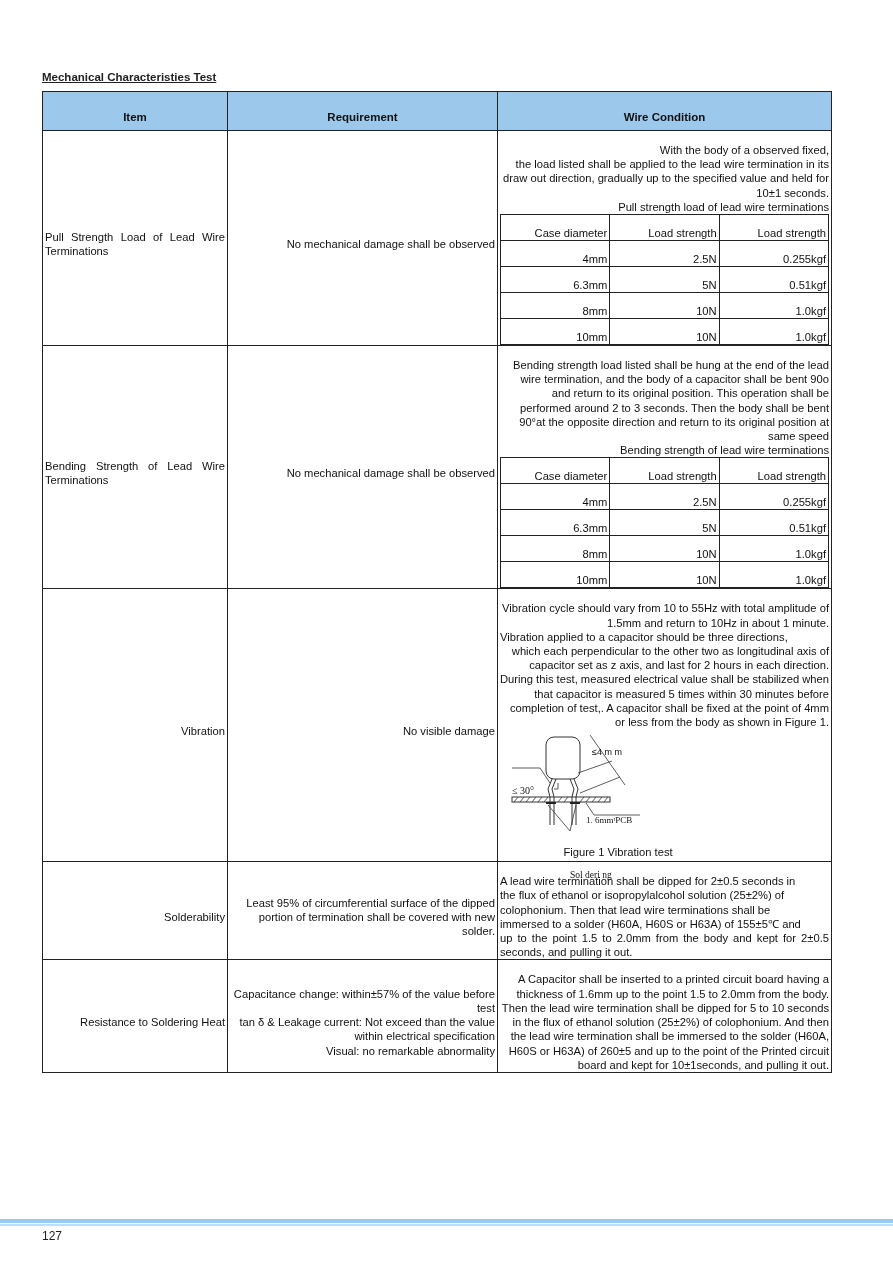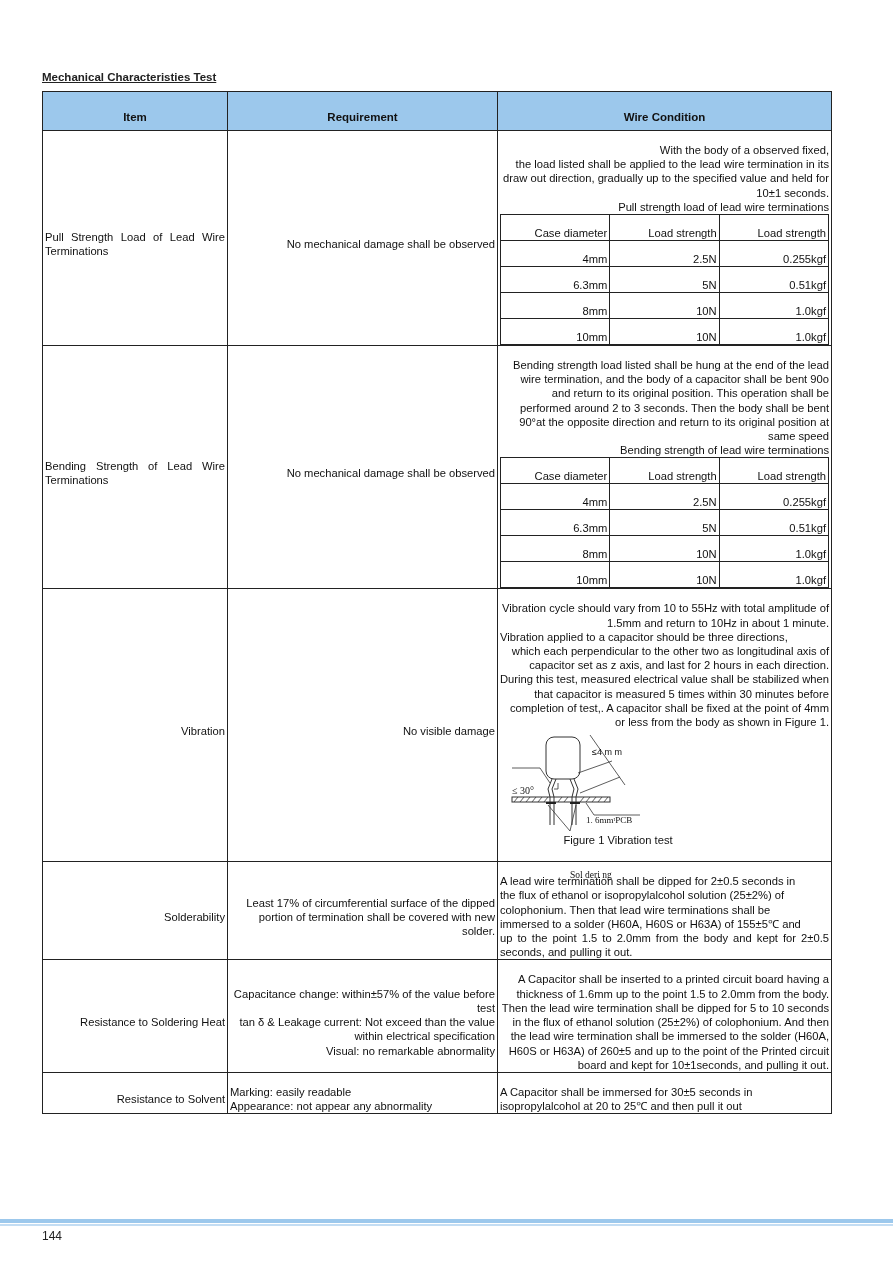--- a/index.html
+++ b/index.html
@@ -149,28 +149,28 @@
             <path d="M78 40 L112 28" fill="none" stroke="#333" stroke-width="0.8"></path>
             <path d="M80 60 L120 44" fill="none" stroke="#333" stroke-width="0.8"></path>
 
             <path d="M86 70 L94 82 L140 82" fill="none" stroke="#333" stroke-width="0.8"></path>
             <path d="M48 72 L70 98 L76 72" fill="none" stroke="#333" stroke-width="0.8"></path>
           </svg>
           <span style="position:absolute;left:12px;top:22px;font-size:10px;font-family:'Liberation Serif',serif;margin-top:29px;">≤ 30°</span>
           <span style="position:absolute;left:92px;top:12px;font-size:9px;font-family:Liberation Sans, sans-serif;">≤4 m m</span>
           <span style="position:absolute;left:86px;top:80px;font-size:9px;font-family:'Liberation Serif',serif;">1. 6mmᵗPCB</span>
           <span style="position:absolute;left:70px;top:95px;font-size:9.5px;font-family:'Liberation Serif',serif;margin-top:40px;">Sol deri ng</span>
-          <div class="fig-caption" style="position:absolute;left:0;top:100px;">Figure 1 Vibration test</div>
+          <div class="fig-caption" style="position:absolute;left:0;top:112px;">Figure 1 Vibration test</div>
         </div>
       </td>
     </tr>
 
     <tr style="height:87px">
       <td>Solderability</td>
-      <td class="req">Least 17% of circumferential surface of the dipped portion of termination shall be covered with new solder.</td>
+      <td class="req">Least 95% of circumferential surface of the dipped portion of termination shall be covered with new solder.</td>
       <td class="cond" style="text-align:left">
         <p class="para">A lead wire termination shall be dipped for 2±0.5 seconds in</p>
         <p class="para">the flux of ethanol or isopropylalcohol solution (25±2%) of</p>
         <p class="para">colophonium. Then that lead wire terminations shall be</p>
         <p class="para">immersed to a solder (H60A, H60S or H63A) of 155±5℃  and</p>
         <p class="para" style="text-align:justify">up to the point 1.5 to 2.0mm from the body and kept for 2±0.5 seconds, and pulling it out.</p>
       </td>
     </tr>
 
     <tr style="height:112px">
@@ -178,29 +178,18 @@
       <td class="req">
         <p class="para">Capacitance change: within±57% of the value before test</p>
         <p class="para">tan δ &amp; Leakage current: Not exceed than the value within electrical specification</p>
         <p class="para">Visual: no remarkable abnormality</p>
       </td>
       <td class="cond">
         <p class="para">A Capacitor shall be inserted to a printed circuit board having a thickness of 1.6mm up to the point 1.5 to 2.0mm from the body. Then the lead wire termination shall be dipped for 5 to 10 seconds in the flux of ethanol solution (25±2%) of colophonium. And then the lead wire termination shall be immersed to the solder (H60A, H60S or  H63A) of 260±5 and up to the point of the Printed circuit board and kept for 10±1seconds, and pulling it out.</p>
       </td>
     </tr>
 
-    <tr style="height:36px">
-      <td>Resistance to Solvent</td>
-      <td class="req" style="text-align:left">
-        <p class="para">Marking: easily readable</p>
-        <p class="para">Appearance: not appear any abnormality</p>
-      </td>
-      <td class="cond" style="text-align:left">
-        <p class="para">A Capacitor shall be immersed for 30±5 seconds in</p>
-        <p class="para">isopropylalcohol at 20 to 25℃  and then pull it out</p>
-      </td>
-    </tr>
   </tbody>
 </table>
 
 <div class="footer-bar1"></div>
 <div class="footer-bar2"></div>
-<div class="page-num">144</div>
+<div class="page-num">127</div>
 
 </body></html>

